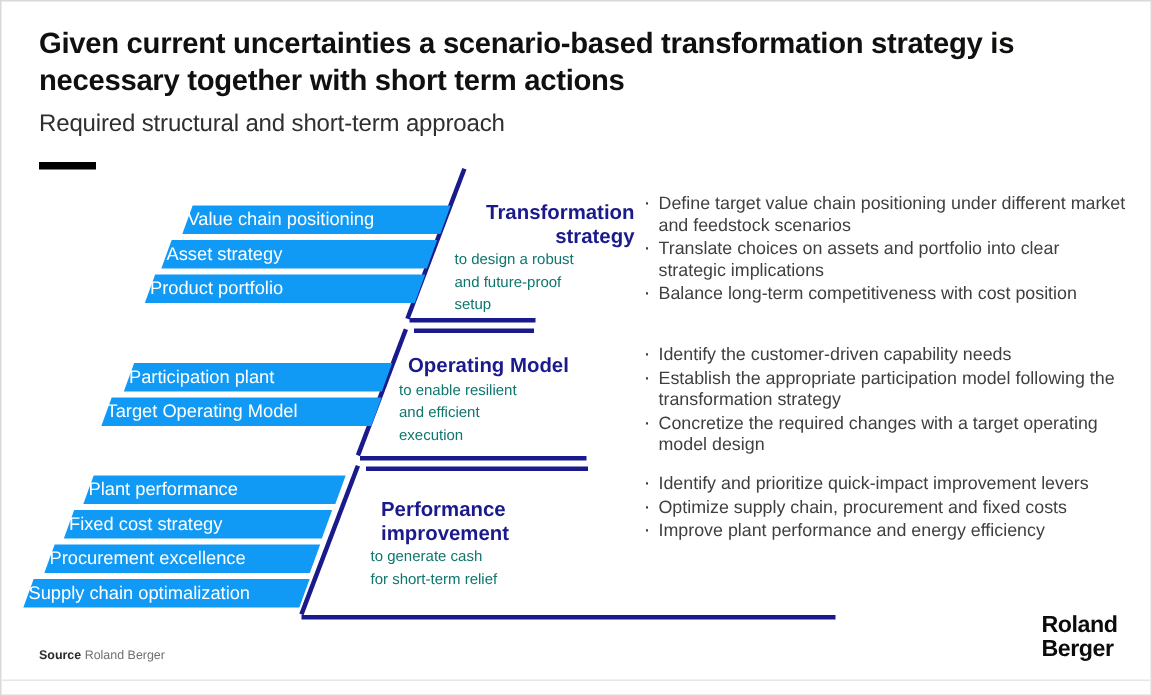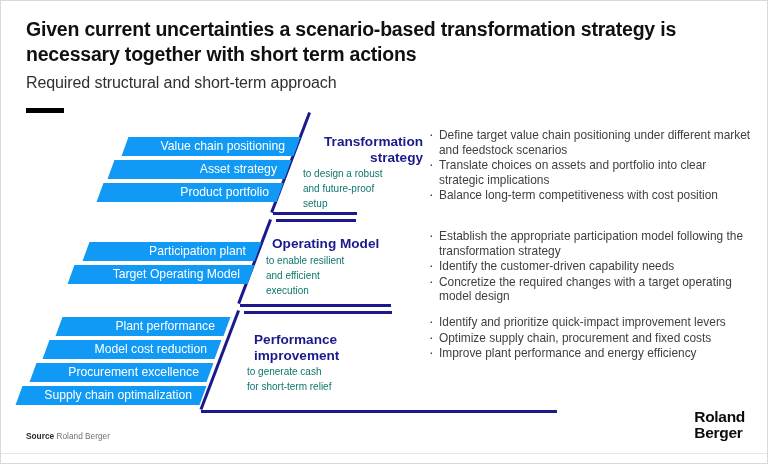--- a/index.html
+++ b/index.html
@@ -58,21 +58,21 @@
     height: 19px;
     background: #119af5;
     transform: skewX(-20deg);
   }
   .bar-label {
     position: absolute;
     height: 37px;
     line-height: 19px;
     color: #ffffff;
     font-size: 12.2px;
-    text-align: right;
+    text-align: left;
     white-space: nowrap;
     padding-right: 8px;
     box-sizing: border-box;
   }
 
   
   .navy-line {
     position: absolute;
     background: #1a1a8c;
   }
@@ -210,31 +210,31 @@
   <div class="bar" style="left:70px; top:264px; width:180px;"></div>
   <div class="bar-label" style="left:70px; top:264px; width:177px;">Target Operating Model</div>
 
   <div class="sec-head" style="left:271px; top:235px; width:130px;">Operating Model</div>
   <div class="sec-sub" style="left:265px; top:252px; width:125px;">to enable resilient
 and efficient
 execution</div>
 
   <div class="bullets" style="left:428px; top:228px;">
     <ul>
+      <li>Identify the customer-driven capability needs</li>
       <li>Establish the appropriate participation model following the transformation strategy</li>
-      <li>Identify the customer-driven capability needs</li>
       <li>Concretize the required changes with a target operating model design</li>
     </ul>
   </div>
 
   <div class="bar" style="left:58px; top:316px; width:168px;"></div>
   <div class="bar-label" style="left:58px; top:316px; width:164px;">Plant performance</div>
 
   <div class="bar" style="left:45px; top:339px; width:172px;"></div>
-  <div class="bar-label" style="left:45px; top:339px; width:169px;">Model cost reduction</div>
+  <div class="bar-label" style="left:45px; top:339px; width:169px;">Fixed cost strategy</div>
 
   <div class="bar" style="left:32px; top:362px; width:177px;"></div>
   <div class="bar-label" style="left:32px; top:362px; width:174px;">Procurement excellence</div>
 
   <div class="bar" style="left:18px; top:385px; width:184px;"></div>
   <div class="bar-label" style="left:18px; top:385px; width:181px;">Supply chain optimalization</div>
 
   <div class="sec-head" style="left:253px; top:331px; width:130px;">Performance
 improvement</div>
   <div class="sec-sub" style="left:246px; top:363px; width:135px;">to generate cash

